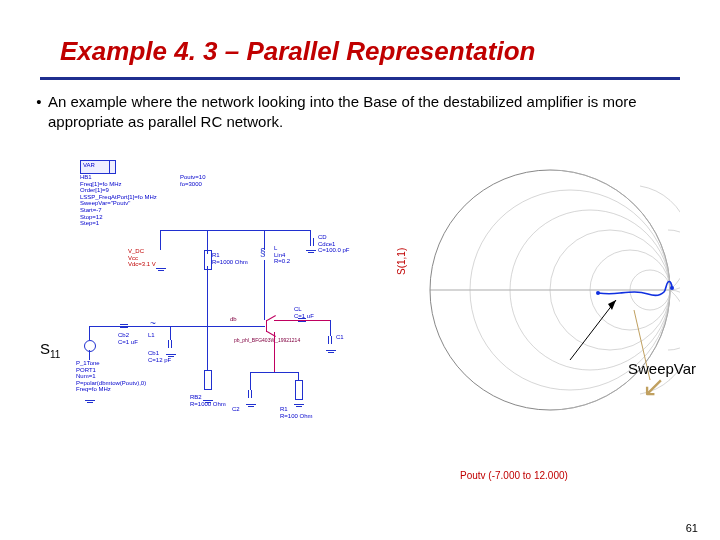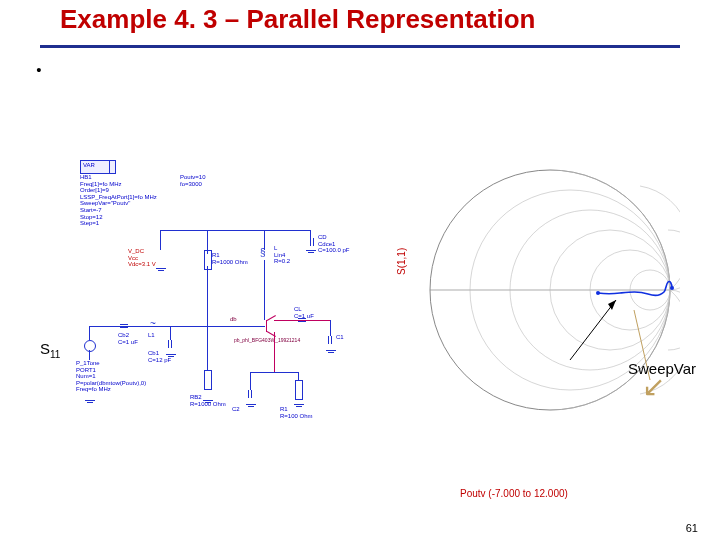--- a/index.html
+++ b/index.html
@@ -15,21 +15,22 @@
   .slide {
     width: 720px;
     height: 540px;
     position: relative;
   }
   .title {
     color: #c00000;
     font-weight: bold;
     font-size: 26px;
     text-align: left;
-    padding: 4px 0 6px 60px;
+    padding: 36px 0 6px 60px;
+    font-style: italic;
   }
   .title-rule {
     border: none;
     border-top: 3px solid #1f2f8f;
     margin: 4px 40px 12px 40px;
   }
   .bullet {
     font-size: 15px;
     color: #000;
     padding: 0 40px 0 30px;
@@ -182,21 +183,21 @@
     left: -4px;
     top: 115px;
     transform: rotate(-90deg);
     transform-origin: left top;
     font-size: 10px;
     color: #c00000;
   }
   .xlabel {
     position: absolute;
     left: 60px;
-    top: 328px;
+    top: 310px;
     font-size: 10px;
     color: #c00000;
   }
   .direction-note {
     position: absolute;
     left: 358px;
     top: 190px;
     width: 170px;
     font-size: 10px;
     line-height: 1.15;
@@ -238,20 +239,21 @@
 </style>
 </head>
 <body>
 
 <div class="slide">
   <div class="title">Example 4. 3 – Parallel Representation</div>
   <hr class="title-rule">
 
   <div class="bullet">
     <span class="dot">•</span>
+    <span>An example where the network looking into the Base of the destabilized amplifier is more appropriate as parallel RC network.</span>
   </div>
 
   <div class="figure-area">
 
     <div class="s11-label">
       <span>S</span><span class="sub">11</span>
     </div>
 
     <div class="schematic">
 

